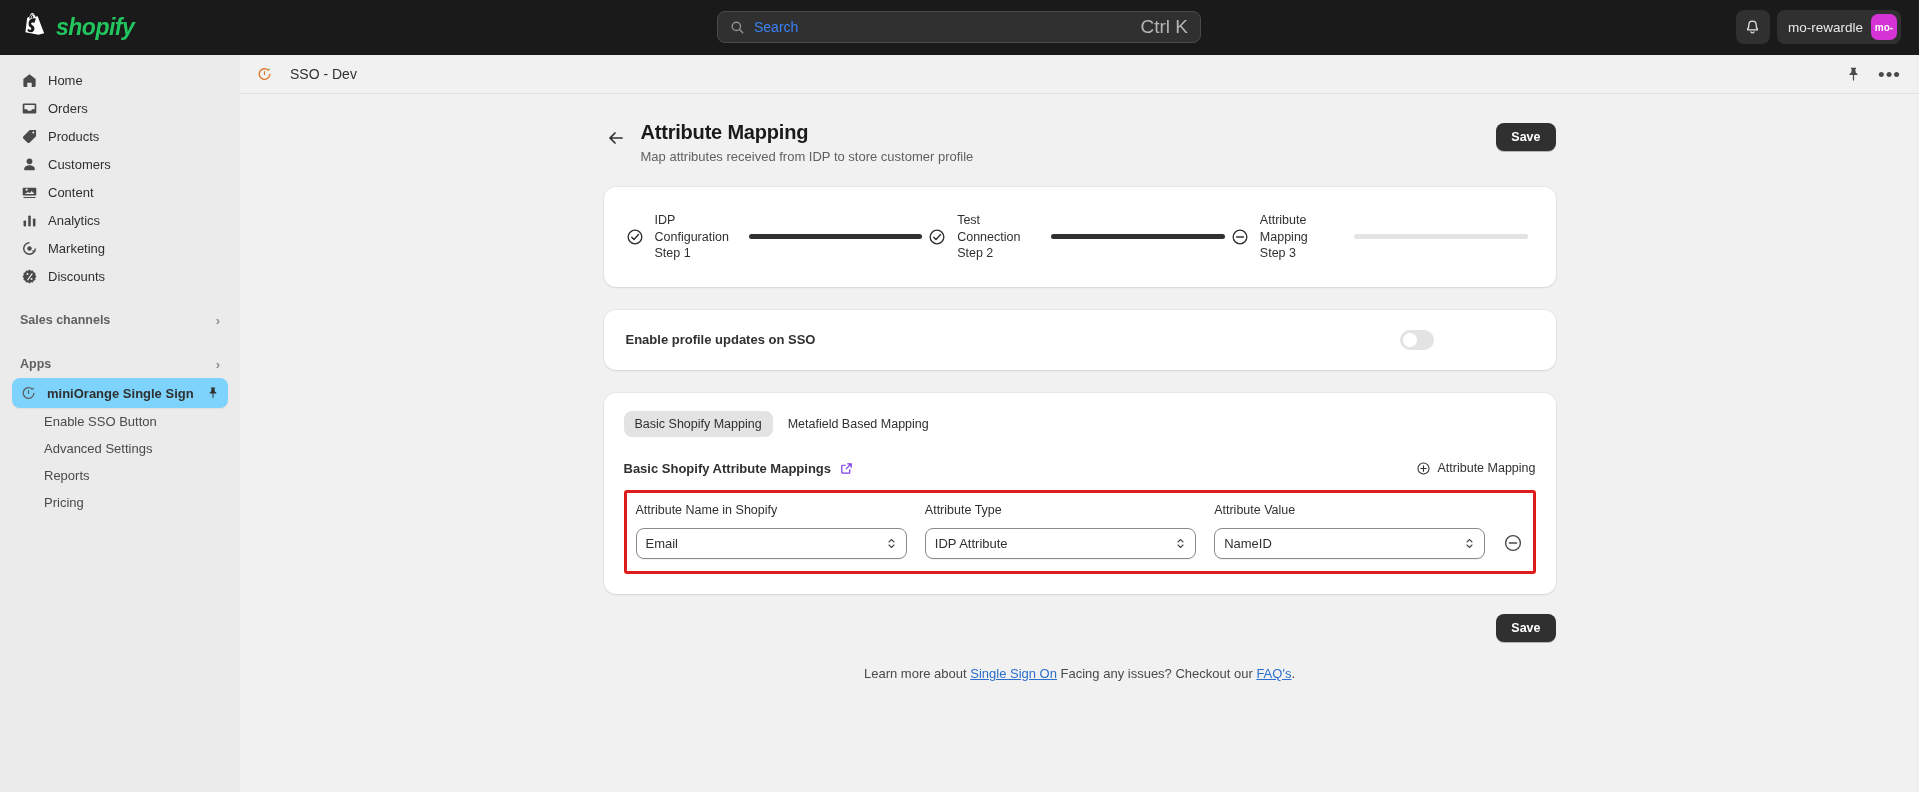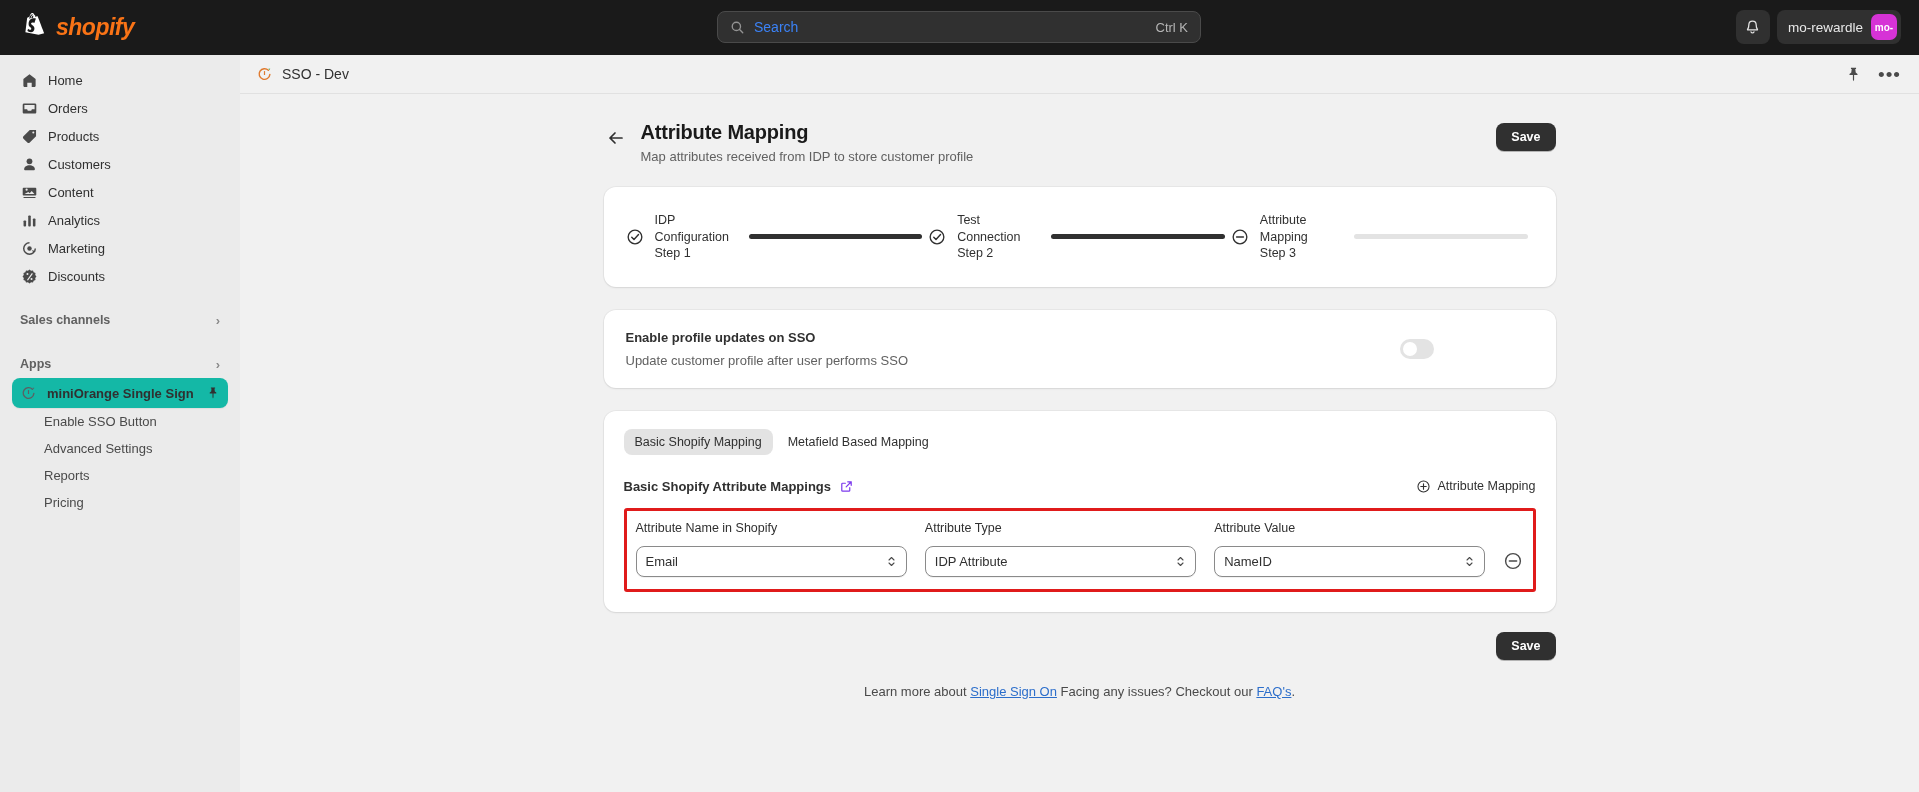--- a/index.html
+++ b/index.html
@@ -11,30 +11,30 @@
   }
   .app { position: relative; width: 1919px; height: 792px; display: flex; flex-direction: column; }
 
   
   .topbar {
     height: 55px; background: #1a1a1a; flex: 0 0 55px;
     display: flex; align-items: center; position: relative;
   }
   .brand { display: flex; align-items: center; gap: 9px; padding-left: 21px; }
   .brand-logo { width: 26px; height: 29px; display: block; }
-  .brand-word { color: #f97316; font-size: 23px; font-style: italic; font-weight: bold; letter-spacing: -0.5px; }
+  .brand-word { color: #22c55e; font-size: 23px; font-style: italic; font-weight: bold; letter-spacing: -0.5px; }
   .search-wrap {
     position: absolute; left: 717px; width: 484px; height: 32px;
     top: 11px;
     background: #303030; border: 1px solid #4a4a4a; border-radius: 8px;
     display: flex; align-items: center; padding: 0 12px; gap: 9px; cursor: text;
   }
   .search-icon { width: 15px; height: 15px; flex: 0 0 15px; opacity: .75; }
   .search-placeholder { color: #3b82f6; font-size: 14px; flex: 1; }
-  .search-kbd { color: #b5b5b5; font-size: 13px; }
+  .search-kbd { color: #b5b5b5; font-size: 19px; }
   .topbar-right {
     position: absolute; right: 18px; top: 10px; height: 34px;
     display: flex; align-items: center; gap: 7px;
   }
   .bell-btn {
     width: 34px; height: 34px; border-radius: 8px; background: #303030;
     display: flex; align-items: center; justify-content: center; cursor: pointer;
   }
   .bell-btn svg { width: 17px; height: 17px; }
   .store-chip {
@@ -67,39 +67,39 @@
   .nav-gap { height: 16px; }
   .section-head {
     height: 28px; display: flex; align-items: center;
     padding: 0 8px; border-radius: 8px; cursor: pointer;
     color: #616161; font-size: 12.5px; font-weight: bold;
   }
   .section-head .chev { margin-left: auto; font-size: 13px; color: #8a8a8a; }
   .app-item {
     height: 30px; display: flex; align-items: center; gap: 10px;
     padding: 0 8px; border-radius: 8px; cursor: pointer;
-    background: #14b8a6; color: #303030; font-size: 13px; font-weight: bold;
+    background: #7dd3fc; color: #303030; font-size: 13px; font-weight: bold;
     box-shadow: 0 1px 1px rgba(0,0,0,.06);
   }
   .app-item .pin { margin-left: auto; width: 14px; height: 14px; }
   .mo-logo { width: 17px; height: 17px; flex: 0 0 17px; }
   .sub-item {
     height: 27px; display: flex; align-items: center;
     padding: 0 8px 0 32px; border-radius: 8px; cursor: pointer;
     color: #4a4a4a; font-size: 13px;
   }
 
   
   .content { flex: 1; background: #f1f1f1; display: flex; flex-direction: column; min-width: 0; position: relative; }
   .app-header {
     height: 39px; flex: 0 0 39px; background: #f1f1f1;
     display: flex; align-items: center; padding: 0 18px 0 16px;
     border-bottom: 1px solid #e1e1e1;
   }
-  .app-header-left { display: flex; align-items: flex-start; gap: 9px; }
+  .app-header-left { display: flex; align-items: flex-start; gap: 17px; }
   .app-header-title { font-size: 14px; color: #303030; }
   .app-header-right { margin-left: auto; display: flex; align-items: center; gap: 16px; }
   .ah-icon { width: 17px; height: 17px; cursor: pointer; }
   .dots { font-size: 19px; color: #4a4a4a; cursor: pointer; line-height: 1; letter-spacing: 1px; }
 
   .scroll { flex: 1; overflow: hidden; position: relative; }
   .page { width: 952px; margin: 0 auto; padding-top: 27px; }
 
   
   .page-title-row { display: flex; align-items: flex-start; gap: 0; position: relative; }
@@ -420,21 +420,20 @@
               </div>
               <div class="step-bar todo"></div>
 
             </div>
           </div>
 
           <div class="card">
             <div class="toggle-card">
               <div class="toggle-texts">
                 <div class="toggle-title">Enable profile updates on SSO</div>
-                <div class="toggle-sub">Update customer profile after user performs SSO</div>
               </div>
               <div class="switch">
                 <div class="knob"></div>
               </div>
             </div>
           </div>
 
           <div class="card">
             <div class="map-card">
 

